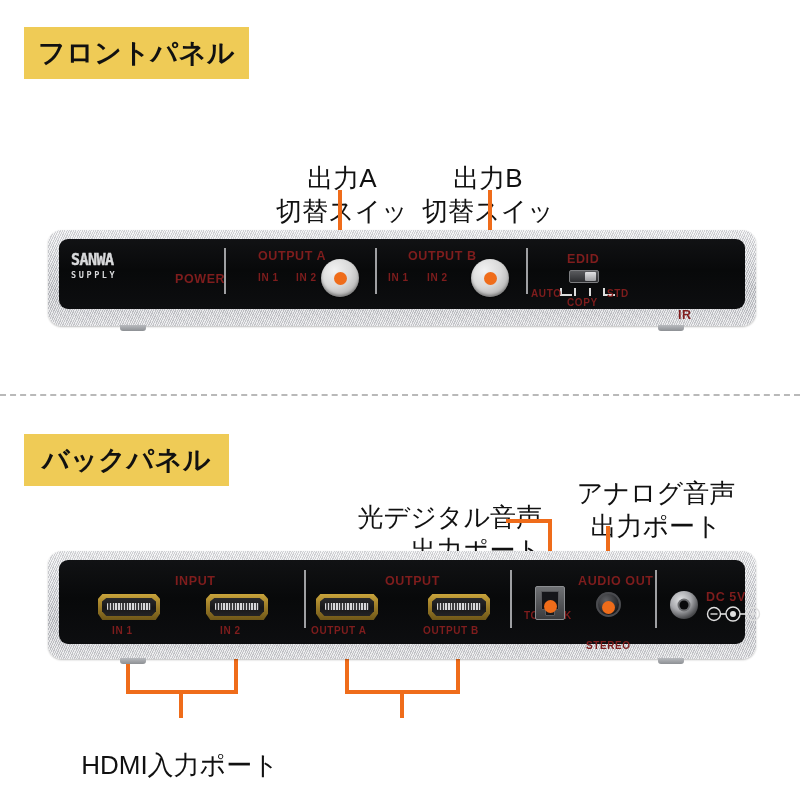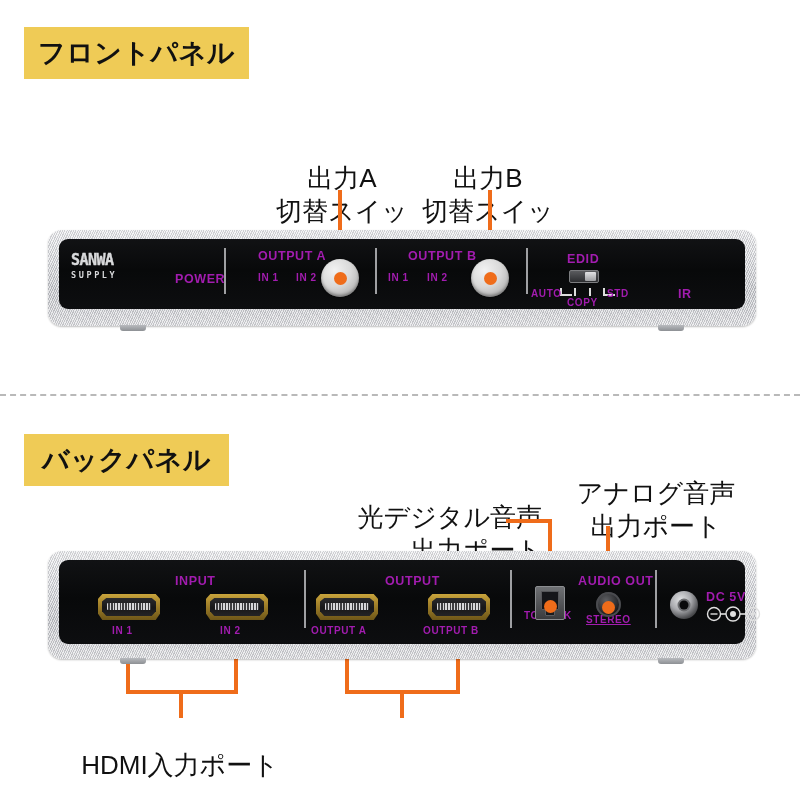--- a/index.html
+++ b/index.html
@@ -99,21 +99,21 @@
   #front-device { left: 48px; top: 230px; width: 708px; height: 96px; }
   #front-device .face { height: 70px; }
 
   
   #back-device { left: 48px; top: 551px; width: 708px; height: 108px; }
   #back-device .face { height: 84px; }
 
   
   .silk {
     position: absolute;
-    color: #a21caf;
+    color: #7f1d1d;
     font-size: 12.5px;
     font-weight: bold;
     letter-spacing: .6px;
     white-space: nowrap;
     z-index: 4;
   }
   .silk.sm { font-size: 10px; }
 
   
   .logo {
@@ -316,21 +316,21 @@
     <div class="tick" style="left:0px;  top:10px; width:12px; height:2px;"></div>
     <div class="tick" style="left:14px; top:4px; width:2px; height:8px;"></div>
     <div class="tick" style="left:29px; top:4px; width:2px; height:8px;"></div>
     <div class="tick" style="left:43px; top:4px; width:2px; height:8px;"></div>
     <div class="tick" style="left:43px; top:10px; width:12px; height:2px;"></div>
   </div>
   <div class="silk sm" style="left:531px; top:288px;">AUTO</div>
   <div class="silk sm" style="left:567px; top:297px;">COPY</div>
   <div class="silk sm" style="left:607px; top:288px;">STD</div>
 
-  <div class="silk" style="left:678px; top:287px;">IR</div>
+  <div class="silk" style="left:678px; top:308px;">IR</div>
 
   <div class="divider"></div>
 
   <div class="section-tag" id="tag-back">バックパネル</div>
 
   <div class="callout" id="co-optical" style="left:330px; top:457px; width:212px; text-align:right;">光デジタル音声
 出力ポート</div>
   <div class="callout" id="co-analog" style="left:558px; top:433px; width:196px;">アナログ音声
 出力ポート</div>
 
@@ -379,21 +379,21 @@
     <div class="shell"></div>
       <div class="cavity"></div>
       <div class="pins"></div>
   </div>
   <div class="silk sm" style="left:423px; top:625px;">OUTPUT B</div>
 
   <div class="toslink" style="left:535px; top:586px;"></div>
   <div class="silk sm" style="left:524px; top:610px;">TOSLINK</div>
 
   <div class="jack" style="left:596px; top:592px;"></div>
-  <div class="silk sm" style="left:586px; top:614px;text-decoration:underline;">STEREO</div>
+  <div class="silk sm" style="left:586px; top:640px;">STEREO</div>
 
   <div class="dcjack" style="left:670px; top:591px;"></div>
   <div class="silk" style="left:706px; top:590px;">DC 5V</div>
   <svg class="polarity" width="56" height="16" viewBox="0 0 56 16" style="left:706px; top:606px;">
     <circle cx="8" cy="8" r="6.5" fill="none" stroke="#e0e0e0" stroke-width="1.4"></circle>
     <line x1="4.5" y1="8" x2="11.5" y2="8" stroke="#e0e0e0" stroke-width="1.4"></line>
     <line x1="14.5" y1="8" x2="20" y2="8" stroke="#e0e0e0" stroke-width="1.6"></line>
     <circle cx="27" cy="8" r="7" fill="none" stroke="#e0e0e0" stroke-width="1.4"></circle>
     <circle cx="27" cy="8" r="3" fill="#e0e0e0"></circle>
     <line x1="34" y1="8" x2="40" y2="8" stroke="#e0e0e0" stroke-width="1.6"></line>

